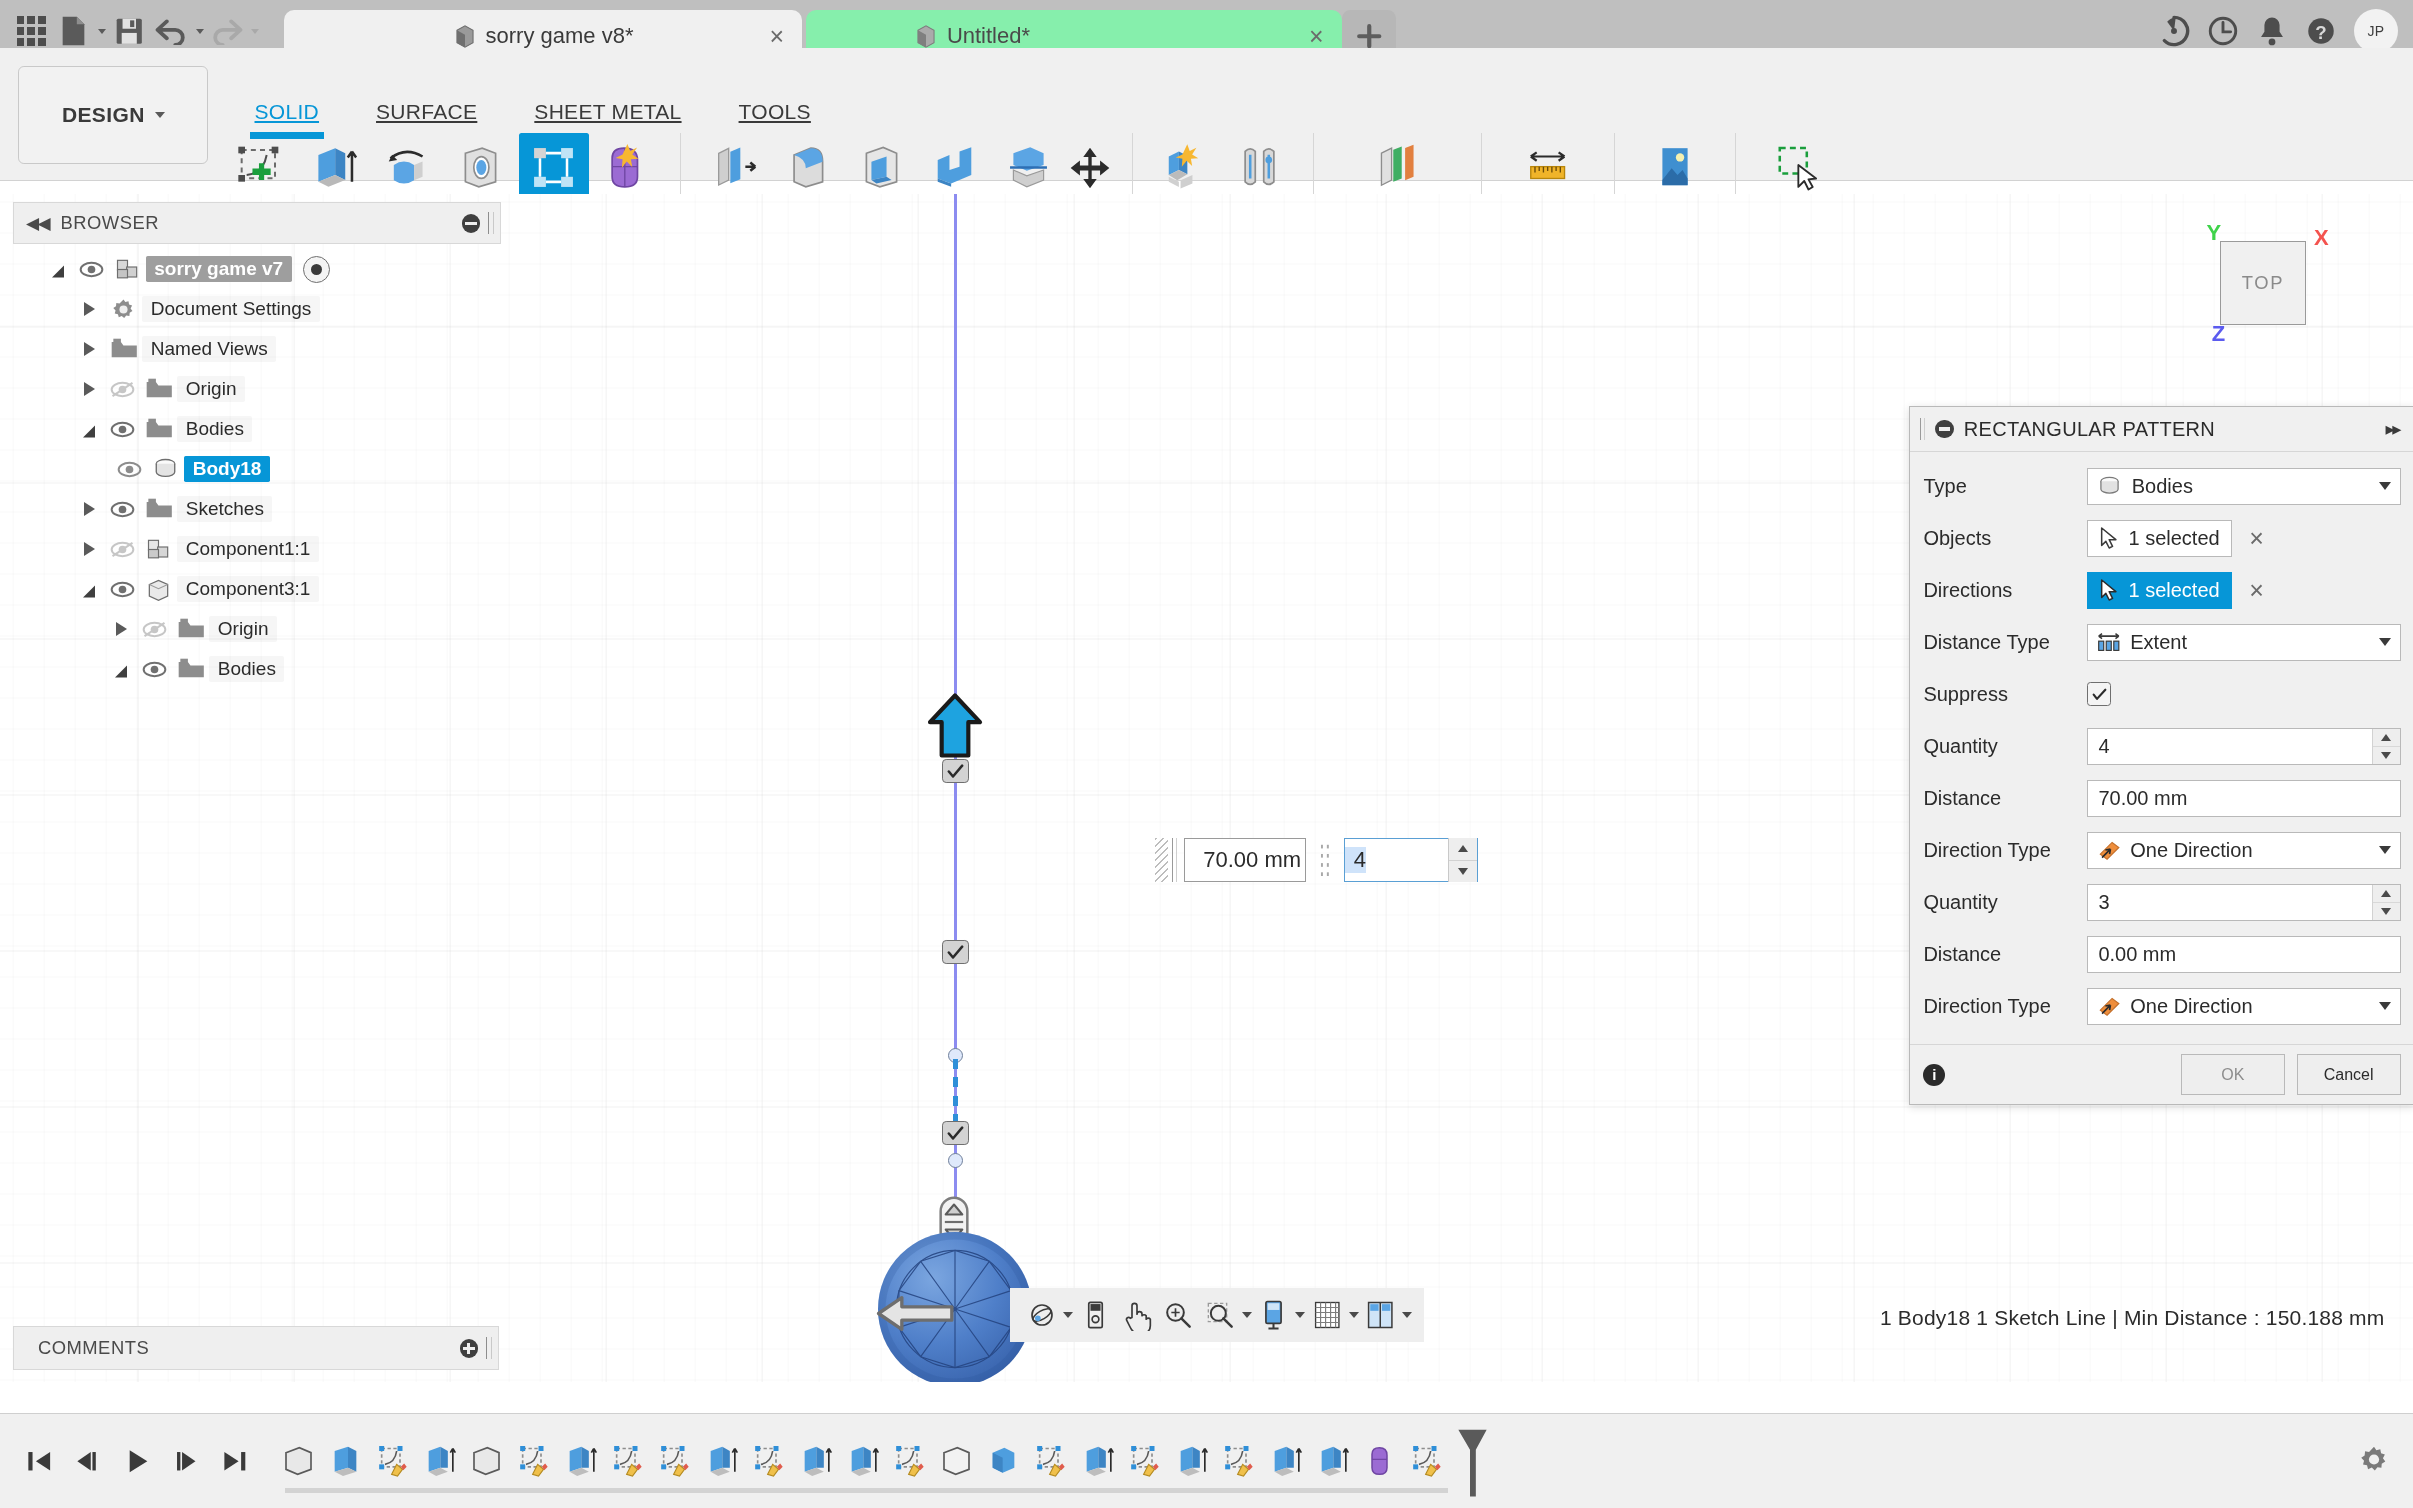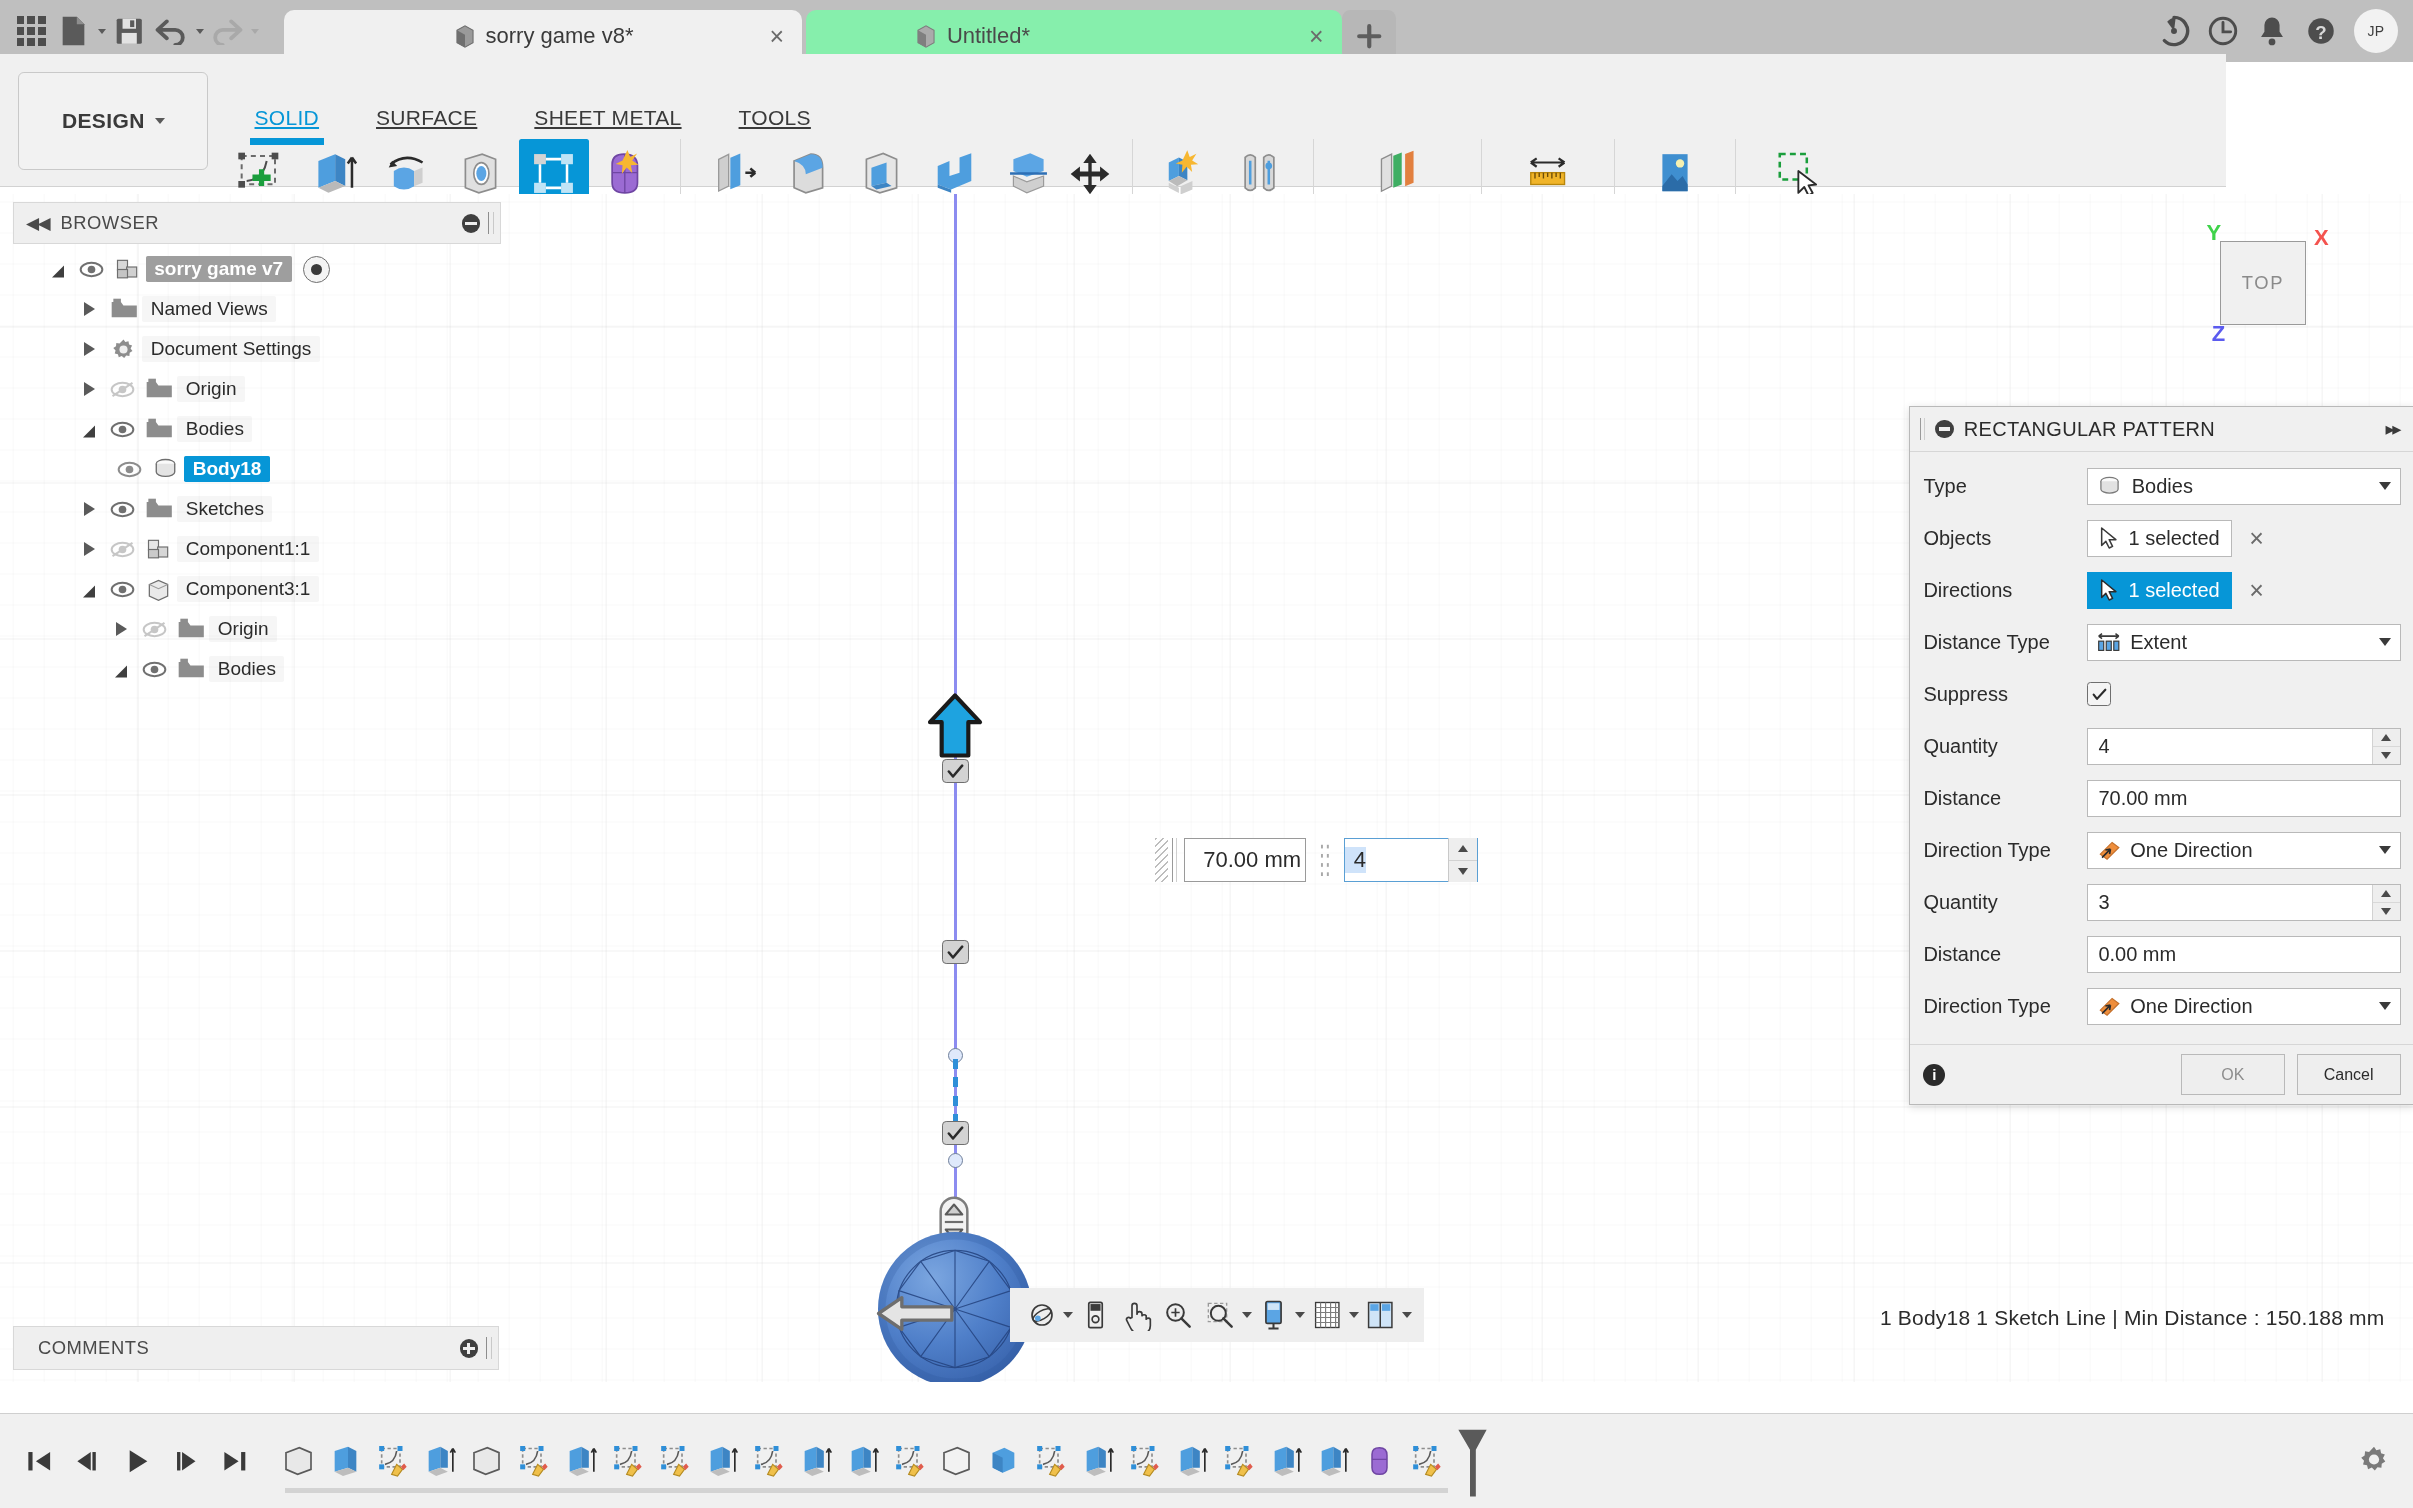--- a/index.html
+++ b/index.html
@@ -52,21 +52,21 @@
   .tr-btn{width:49px;height:62px;display:flex;align-items:center;justify-content:center;cursor:pointer;}
   .tr-btn.boxed{background:#b7b7b7;height:52px;margin-top:10px;border-radius:8.4px 8.4px 0 0;width:54px;}
   .avatar{
     width:44px;height:44px;border-radius:50%;background:#f2f2f2;color:#3d3d3d;
     display:flex;align-items:center;justify-content:center;font-size:14px;letter-spacing:0.4px;
     margin-left:8.4px;cursor:pointer;
   }
 
   
   .ribbon{
-    position:absolute;left:0;top:54px;width:2226px;height:132px;
+    position:absolute;left:0;top:48px;width:2413px;height:132px;
     background:#f0f0f0;border-bottom:0.8px solid #d2d2d2;
   }
   .design-btn{
     position:absolute;left:18.4px;top:18.4px;width:188px;height:96px;
     border:0.8px solid #c9c9c9;border-radius:5.9px;background:#f2f2f2;
     display:flex;align-items:center;justify-content:center;gap:8.4px;
     font-size:21px;font-weight:bold;color:#3a3a3a;letter-spacing:0.4px;cursor:pointer;
   }
   .tabstrip{position:absolute;left:226px;top:52px;display:flex;gap:0;}
   .rtab{
@@ -662,39 +662,39 @@
         <span class="radio-dot">
             <i></i>
           </span>
       </div>
 
       <div class="trow" style="padding-left:60px;">
         <span class="tw">
             <span class="twist"></span>
           </span>
         <span class="ico">
-          <svg width="28.5" height="23.5" viewBox="0 0 34 28">
-              <path d="M2 6h11l3 4h16v14H2z" fill="#8d8d8d"></path>
-              <rect x="4" y="2" width="9" height="5" fill="#8d8d8d"></rect>
-            </svg>
-        </span>
-        <span class="lbl">Named Views</span>
+          <svg width="27" height="27" viewBox="0 0 32 32">
+              <path d="M16 4l2.2 3.2 3.7-1 .7 3.8 3.6 1.3-1.8 3.4 2.2 3.2-3.3 2-.3 3.9-3.8-.6-2.4 3-2.9-2.6-3.5 1.6-1-3.7-3.8-.7 1-3.7-2.7-2.8 3.2-2.1.4-3.9 3.8.7z" fill="#8d8d8d"></path>
+              <circle cx="16" cy="16" r="4.8" fill="#efefef"></circle>
+            </svg>
+        </span>
+        <span class="lbl">Document Settings</span>
       </div>
 
       <div class="trow" style="padding-left:60px;">
         <span class="tw">
             <span class="twist"></span>
           </span>
         <span class="ico">
-          <svg width="27" height="27" viewBox="0 0 32 32">
-              <path d="M16 4l2.2 3.2 3.7-1 .7 3.8 3.6 1.3-1.8 3.4 2.2 3.2-3.3 2-.3 3.9-3.8-.6-2.4 3-2.9-2.6-3.5 1.6-1-3.7-3.8-.7 1-3.7-2.7-2.8 3.2-2.1.4-3.9 3.8.7z" fill="#8d8d8d"></path>
-              <circle cx="16" cy="16" r="4.8" fill="#efefef"></circle>
-            </svg>
-        </span>
-        <span class="lbl">Document Settings</span>
+          <svg width="28.5" height="23.5" viewBox="0 0 34 28">
+              <path d="M2 6h11l3 4h16v14H2z" fill="#8d8d8d"></path>
+              <rect x="4" y="2" width="9" height="5" fill="#8d8d8d"></rect>
+            </svg>
+        </span>
+        <span class="lbl">Named Views</span>
       </div>
 
       <div class="trow" style="padding-left:60px;">
         <span class="tw">
             <span class="twist"></span>
           </span>
         <span class="eye">
           <svg width="25" height="17" viewBox="0 0 30 20">
               <ellipse cx="15" cy="10" rx="13" ry="8" fill="none" stroke="#c6c6c6" stroke-width="2.4"></ellipse>
               <circle cx="15" cy="10" r="4.6" fill="#c6c6c6"></circle>

